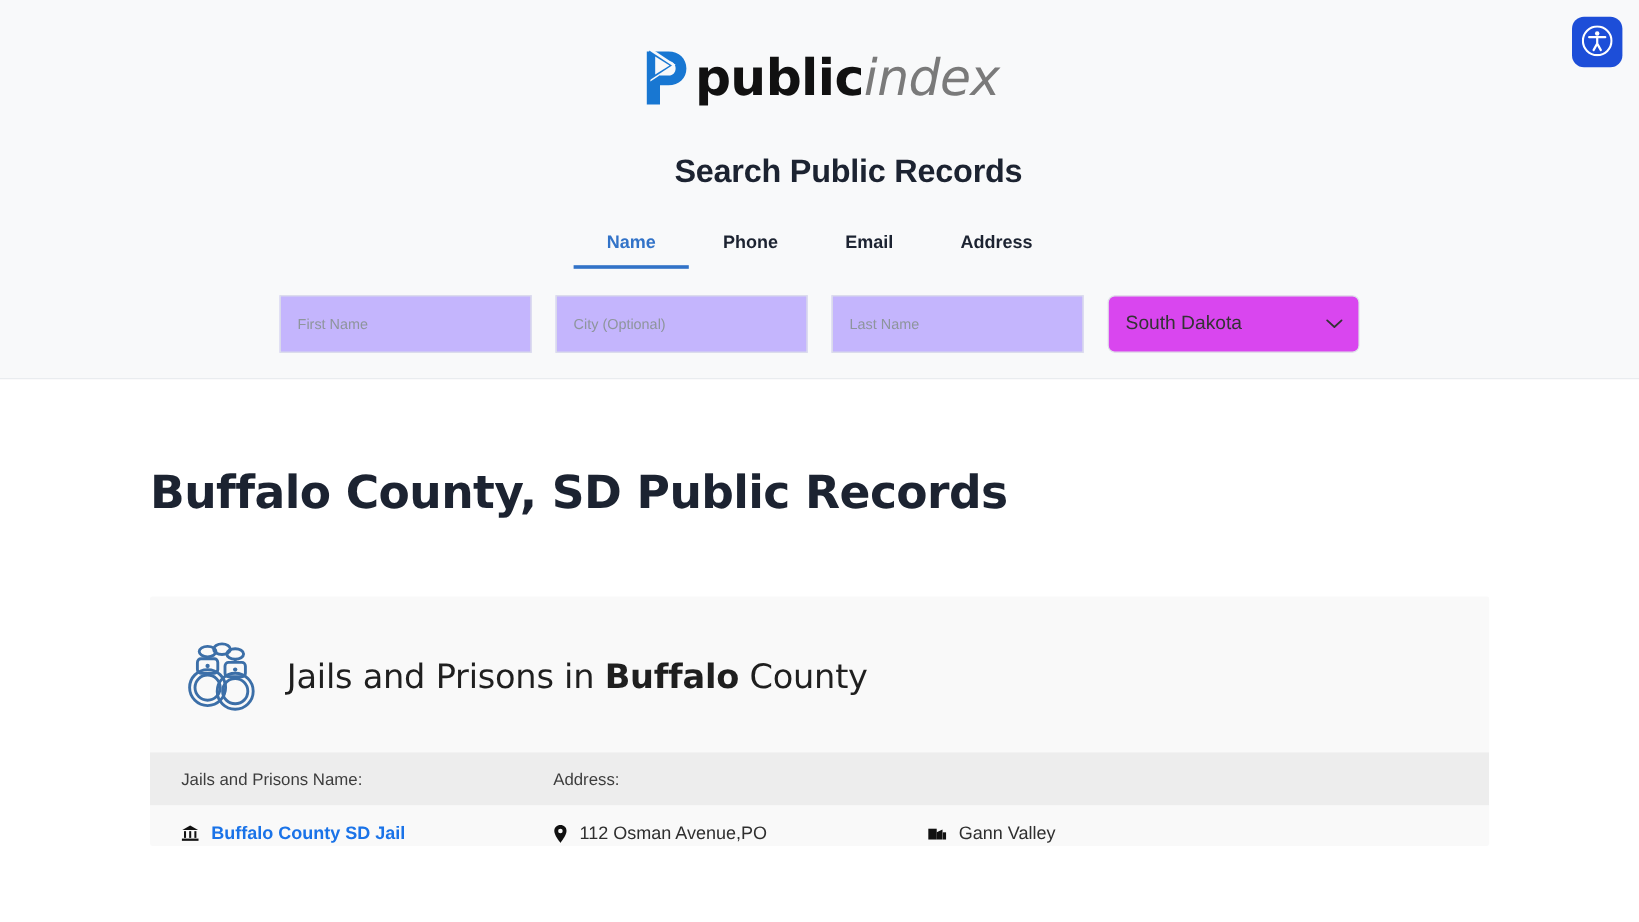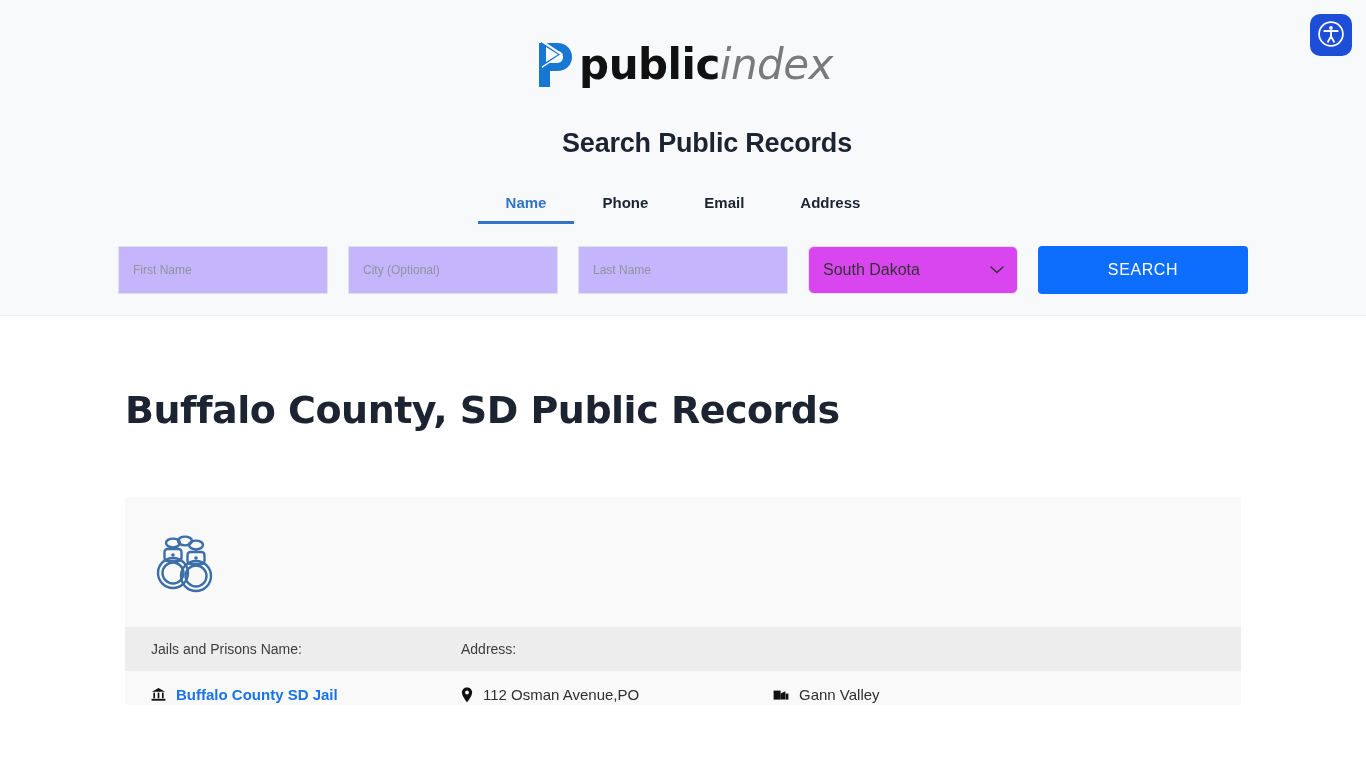--- a/index.html
+++ b/index.html
@@ -299,21 +299,20 @@
       <select class="select-field">
         <option>South Dakota</option>
       </select>
       <span class="select-chevron">
         <svg width="14" height="9" viewBox="0 0 14 9">
           <path d="M1 1.5 L7 7 L13 1.5" fill="none" stroke="#333333" stroke-width="1.5" stroke-linecap="round" stroke-linejoin="round"></path>
         </svg>
       </span>
     </div>
 
-    <button class="search-btn">SEARCH</button>
   </form>
 </header>
 
 <main class="main">
 
 
   <h2 class="page-title">Buffalo County, SD Public Records</h2>
 
   <section class="record-card">
 
@@ -330,20 +329,23 @@
             <ellipse cx="22" cy="10" rx="7" ry="4.4"></ellipse>
             <ellipse cx="34" cy="8" rx="7" ry="4.4"></ellipse>
             <ellipse cx="45" cy="12" rx="7" ry="4.4"></ellipse>
             <path d="M22 14 V16"></path>
             <path d="M45 16 V19"></path>
           </g>
           <circle cx="22" cy="22" r="1.8" fill="#3c6fa8"></circle>
           <circle cx="45" cy="25" r="1.8" fill="#3c6fa8"></circle>
         </svg>
       </span>
+      <div class="card-title">
+        <span>Jails and Prisons in </span><b>Buffalo</b><span> County</span>
+      </div>
     </div>
 
     <div class="table-head">
       <div class="th-name">Jails and Prisons Name:</div>
       <div class="th-addr">Address:</div>
     </div>
 
     <div class="table-row">
       <div class="td td-name">
         <span class="ico">

